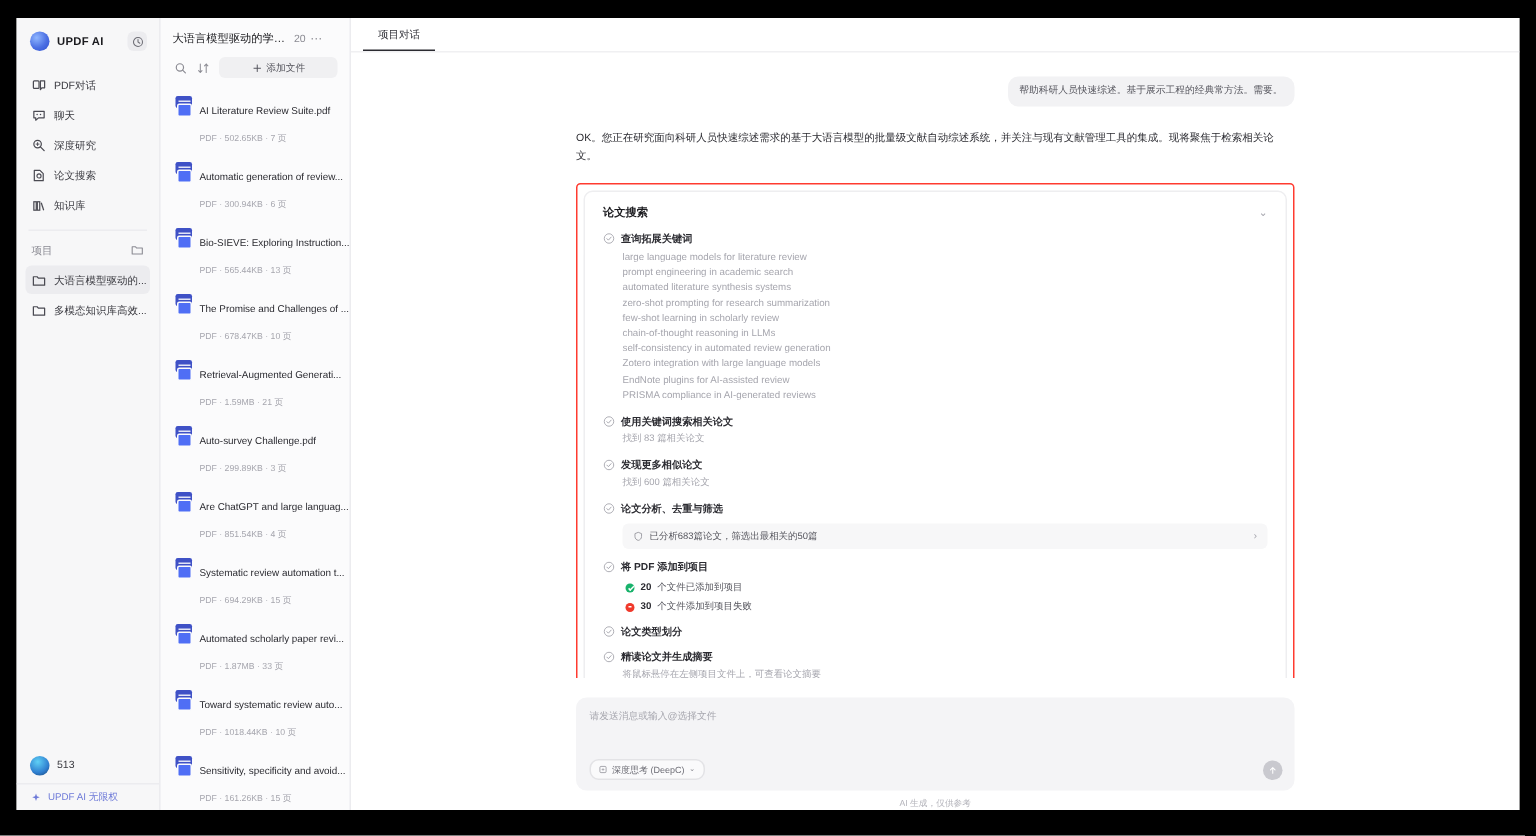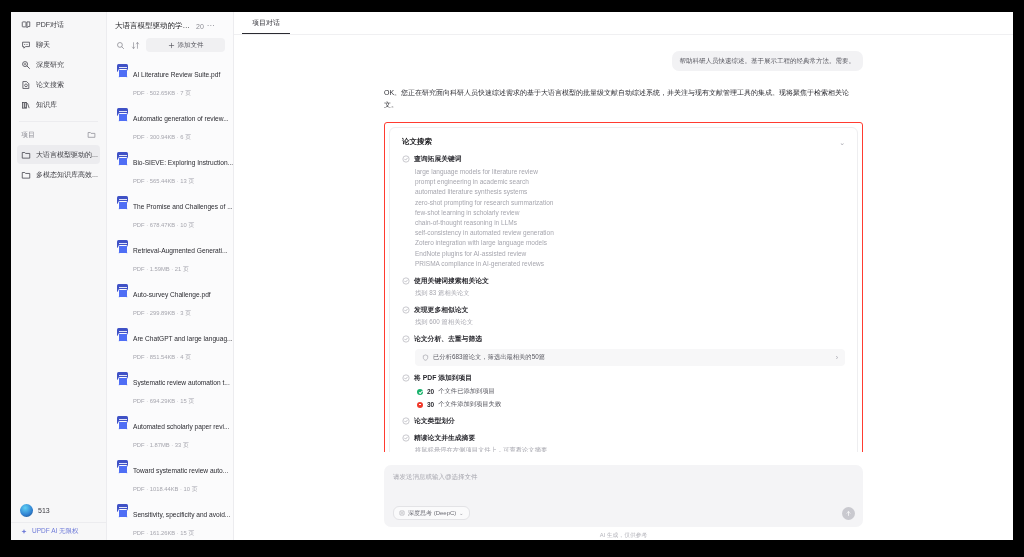--- a/index.html
+++ b/index.html
@@ -166,20 +166,30 @@
   }
   svg{display:block;}
 </style>
 </head>
 <body>
 
 <div class="frame">
 
   <div class="nav">
 
+    <div class="nav-top">
+      <div class="logo-dot"></div>
+      <div class="logo-txt">UPDF AI</div>
+      <div class="hist-btn">
+        <svg width="8" height="8" viewBox="0 0 16 16">
+          <circle cx="8" cy="8" r="6" fill="none" stroke="#6d6d75" stroke-width="1.4"></circle>
+          <path d="M8 4.6V8l2.4 1.6" fill="none" stroke="#6d6d75" stroke-width="1.4" stroke-linecap="round"></path>
+        </svg>
+      </div>
+    </div>
 
     <div class="nav-list">
       <div class="nav-item">
         <svg class="nav-ico" viewBox="0 0 16 16">
           <rect x="2" y="3" width="6" height="8" rx="1" fill="none" stroke="#4a4a52" stroke-width="1.3"></rect>
           <path d="M9.5 3h4.5v7.5h-3L9.5 12.5z" fill="none" stroke="#4a4a52" stroke-width="1.3" stroke-linejoin="round"></path>
         </svg>
         <span class="nav-label">PDF对话</span>
       </div>
       <div class="nav-item">

